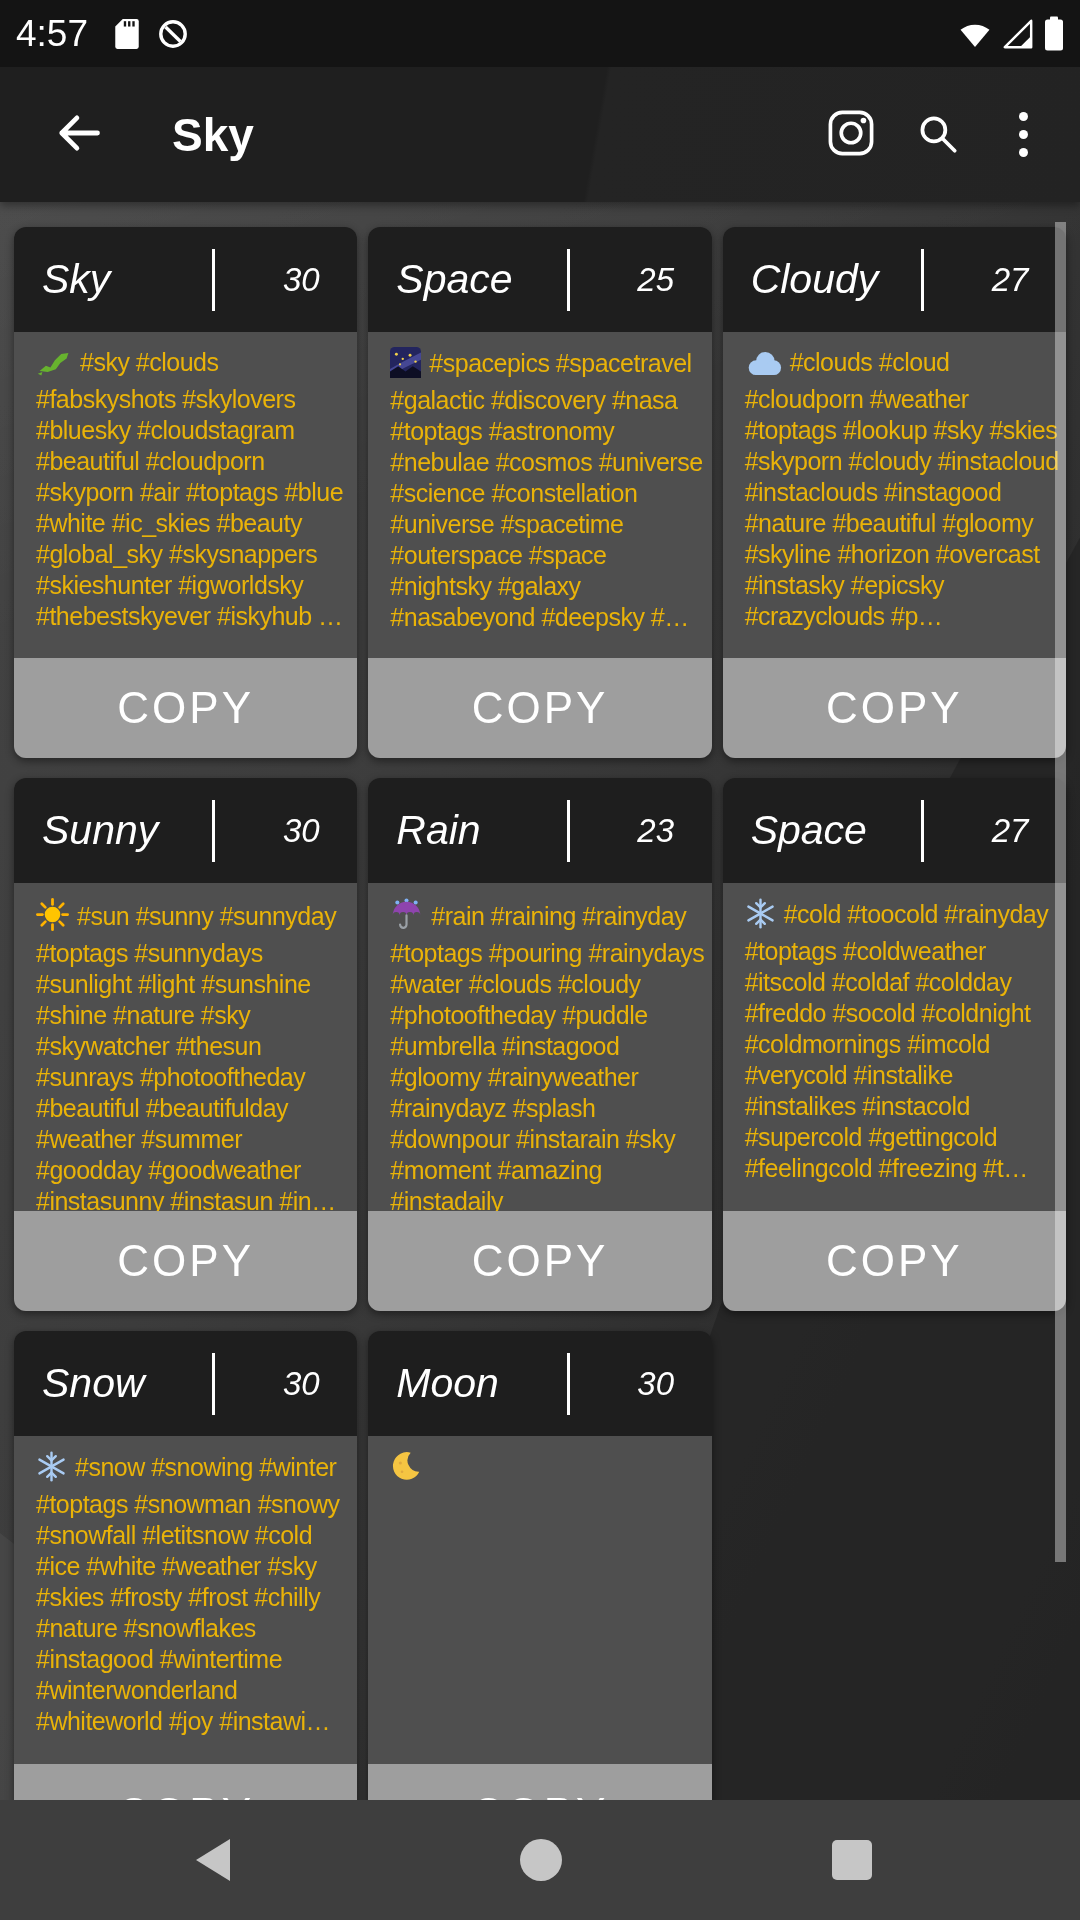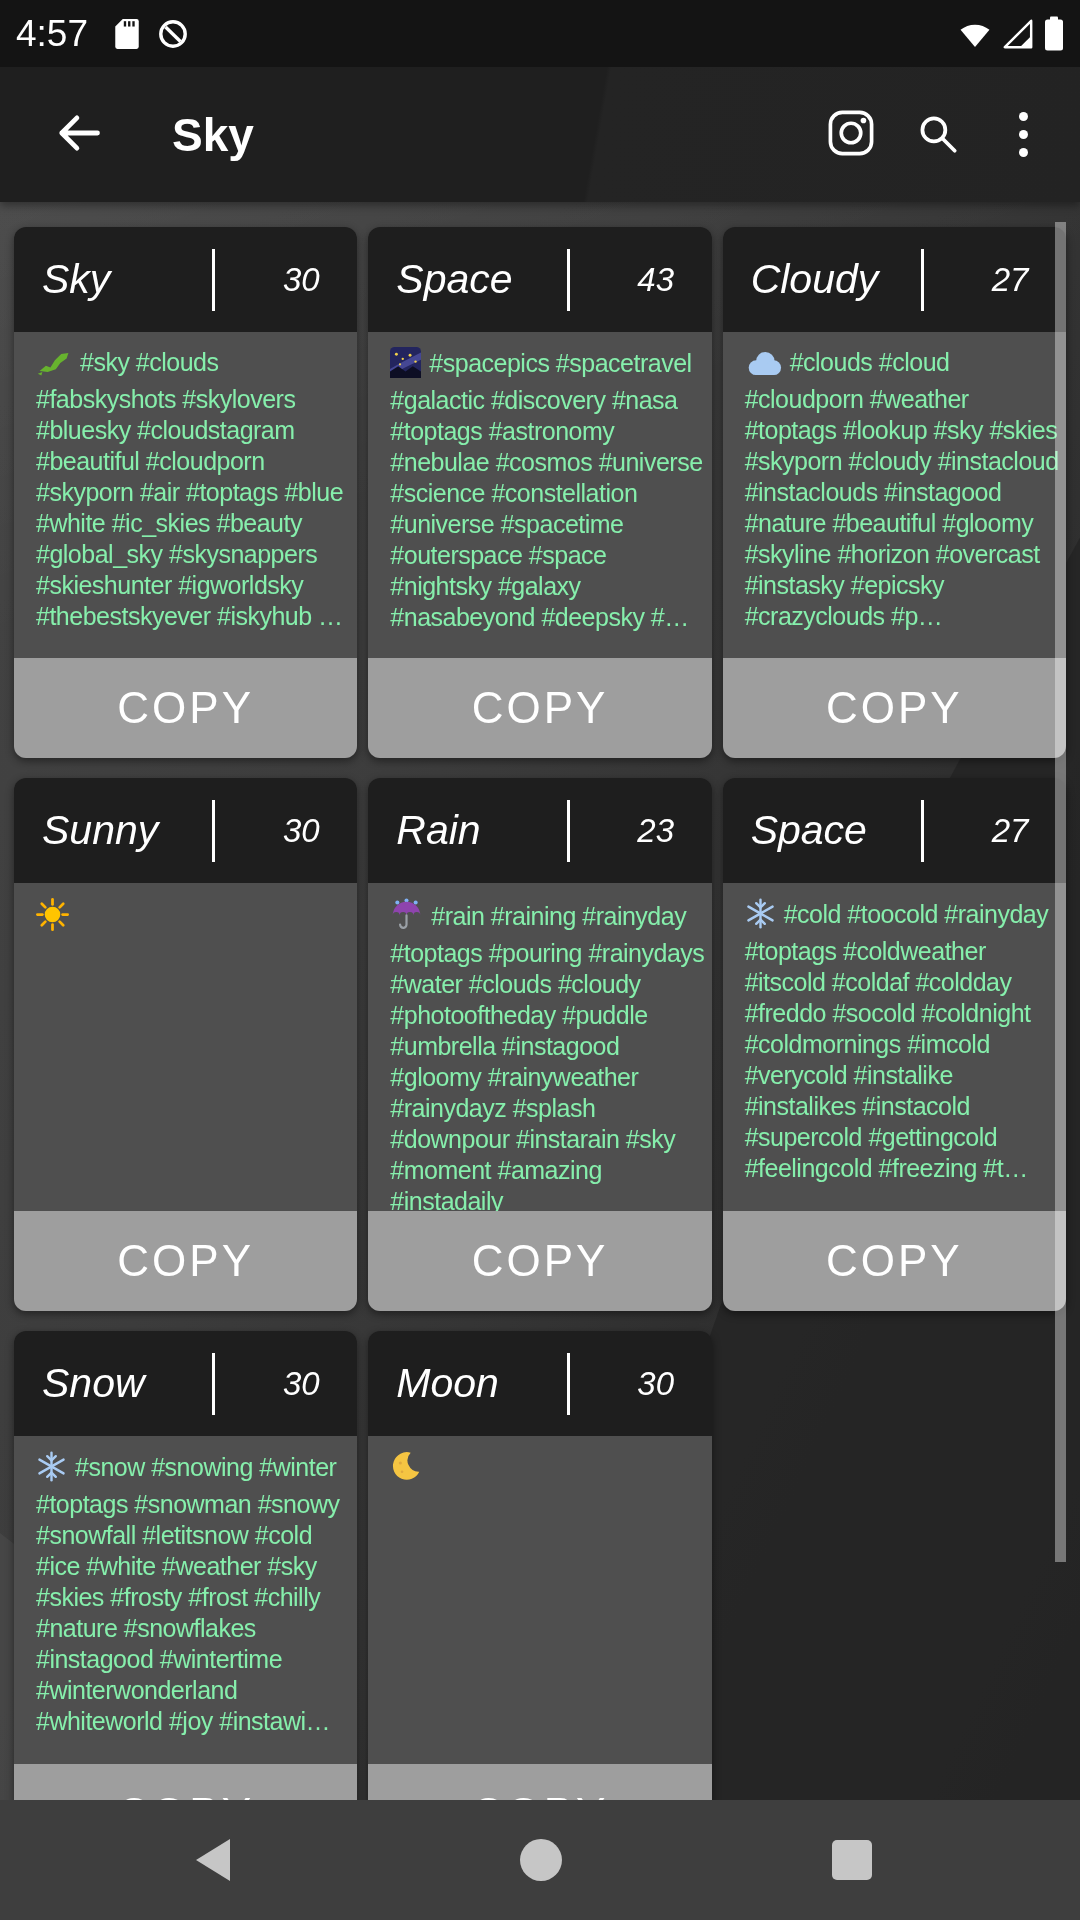--- a/index.html
+++ b/index.html
@@ -41,21 +41,21 @@
   .grid{position:absolute;left:14px;right:14px;top:202px;z-index:10;
     display:grid;grid-template-columns:repeat(3,1fr);grid-template-rows:531px 533px 533px;
     gap:20px 11px;padding-top:25px;}
   .card{border-radius:12px;overflow:hidden;display:flex;flex-direction:column;
     box-shadow:0 3px 9px rgba(0,0,0,0.45);}
   .card-header{height:105px;flex:0 0 105px;background:#1e1e1e;display:flex;align-items:center;
     padding:0 18px 0 28px;}
   .card-title{flex:1;color:#fff;font-style:italic;font-size:41px;white-space:nowrap;overflow:hidden;}
   .card-divider{width:3px;height:62px;background:#fff;flex:0 0 3px;}
   .card-count{flex:0 0 76px;text-align:center;color:#fff;font-style:italic;font-size:33px;margin-left:48px;}
-  .card-body{flex:1;background:#4f4f4f;color:#86efac;font-size:25px;line-height:31px;
+  .card-body{flex:1;background:#4f4f4f;color:#eab308;font-size:25px;line-height:31px;
     letter-spacing:-0.5px;padding:15px 6px 0 22px;overflow:hidden;word-break:break-word;}
   .emoji{display:inline-block;vertical-align:-6px;margin-right:8px;}
   .copy-btn{height:100px;flex:0 0 100px;background:#9e9e9e;border:none;color:#fff;
     font-family:inherit;font-weight:normal;font-size:44px;letter-spacing:3px;cursor:pointer;}
   
   .scrollbar{position:absolute;right:14px;top:222px;width:11px;height:1340px;
     background:rgba(255,255,255,0.38);z-index:20;}
   
   .nav-bar{position:absolute;left:0;right:0;bottom:0;height:120px;background:#3e3e3e;z-index:40;}
   .nav-back{position:absolute;left:196px;top:50%;transform:translateY(-50%);
@@ -161,21 +161,21 @@
               <path d="M2 27 L7 25 L6 29 Z" fill="#67B32E"></path>
             </svg></span><span>#sky #clouds #fabskyshots #skylovers #bluesky #cloudstagram #beautiful #cloudporn #skyporn #air #toptags #blue #white #ic_skies #beauty #global_sky #skysnappers #skieshunter #igworldsky #thebestskyever #iskyhub …</span>
     </div>
     <button class="copy-btn">COPY</button>
   </div>
 
   <div class="card">
     <div class="card-header">
       <span class="card-title">Space</span>
       <span class="card-divider"></span>
-      <span class="card-count">43</span>
+      <span class="card-count">25</span>
     </div>
     <div class="card-body">
       <span class="emoji"><svg width="31" height="31" viewBox="0 0 34 34">
               <rect width="34" height="34" rx="5" fill="#23255E"></rect>
               <path d="M0 24 Q14 16 34 6 L34 14 Q16 22 0 32 Z" fill="#4B4E9E" opacity="0.85"></path>
               <path d="M0 27 L9 21 L17 27 L25 21 L34 27 L34 34 L0 34 Z" fill="#0D0E24"></path>
               <g fill="#F2D14B">
                 <circle cx="7" cy="8" r="1.6"></circle>
                 <circle cx="14" cy="13" r="1.3"></circle>
                 <circle cx="22" cy="9" r="1.6"></circle>
@@ -218,21 +218,21 @@
                 <line x1="18" y1="1.5" x2="18" y2="7"></line>
                 <line x1="18" y1="29" x2="18" y2="34.5"></line>
                 <line x1="1.5" y1="18" x2="7" y2="18"></line>
                 <line x1="29" y1="18" x2="34.5" y2="18"></line>
                 <line x1="6.3" y1="6.3" x2="10.2" y2="10.2"></line>
                 <line x1="25.8" y1="25.8" x2="29.7" y2="29.7"></line>
                 <line x1="29.7" y1="6.3" x2="25.8" y2="10.2"></line>
                 <line x1="10.2" y1="25.8" x2="6.3" y2="29.7"></line>
               </g>
               <circle cx="18" cy="18" r="8.5" fill="#FFC400"></circle>
-            </svg></span>
+            </svg></span><span>#sun #sunny #sunnyday #toptags #sunnydays #sunlight #light #sunshine #shine #nature #sky #skywatcher #thesun #sunrays #photooftheday #beautiful #beautifulday #weather #summer #goodday #goodweather #instasunny #instasun #in…</span>
     </div>
     <button class="copy-btn">COPY</button>
   </div>
 
   <div class="card">
     <div class="card-header">
       <span class="card-title">Rain</span>
       <span class="card-divider"></span>
       <span class="card-count">23</span>
     </div>

